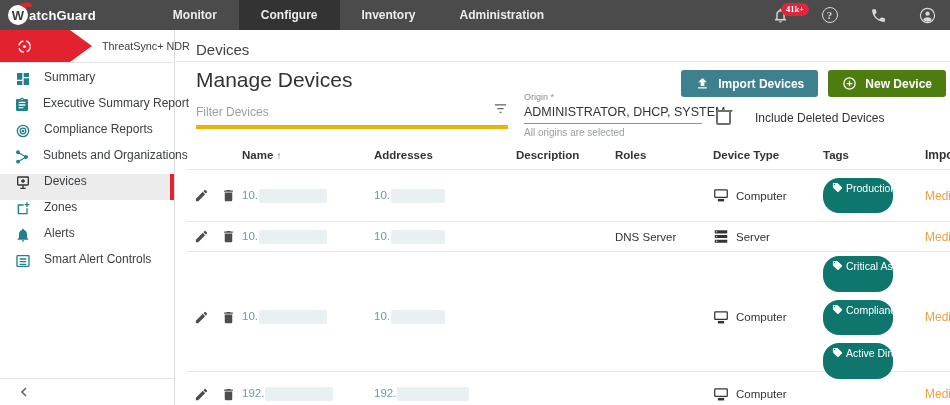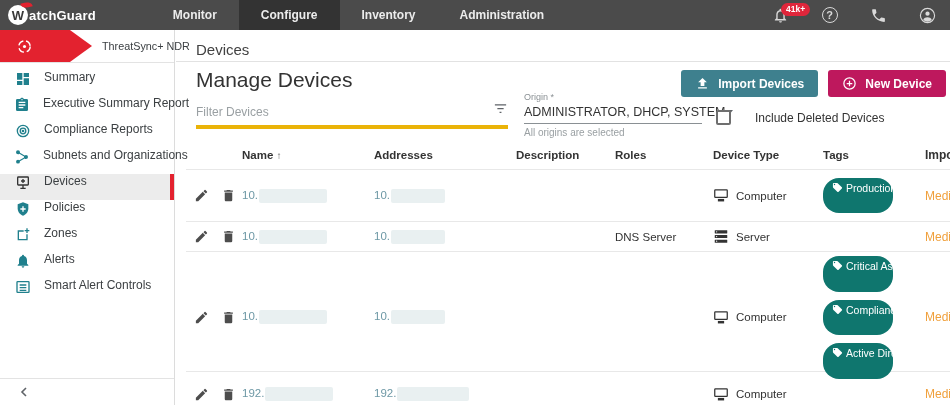--- a/index.html
+++ b/index.html
@@ -8,21 +8,21 @@
 
   
   .topbar { position:absolute; top:0; left:0; width:950px; height:30px; background:#4b4b4b; display:flex; align-items:center; z-index:30; }
   .logo { display:flex; align-items:center; margin-left:8px; position:relative; cursor:pointer; }
   .logo-circle { width:20px; height:20px; background:#fff; border-radius:50%; display:flex; align-items:center; justify-content:center; font-weight:bold; font-size:13px; color:#3a3a3a; }
   .logo-flame { position:absolute; top:-3px; left:13px; width:11px; height:6px; background:#e3222f; border-radius:0 80% 0 80%; transform:rotate(-18deg); }
   .logo-rest { color:#fff; font-weight:bold; font-size:13px; letter-spacing:.2px; margin-left:1px; }
   .topnav { display:flex; margin-left:55px; height:30px; }
   .topnav-item { padding:0 22px; line-height:30px; font-size:12px; font-weight:600; color:#ececec; cursor:pointer; }
   .topnav-item.active { background:#333333; }
-  .topbar-right { margin-left:auto; display:flex; align-items:center; gap:32px; margin-right:14px; }
+  .topbar-right { margin-left:auto; display:flex; align-items:center; gap:32px; margin-right:14px;font-family:Liberation Serif, serif; }
   .tb-icon { width:17px; height:17px; color:#d9d9d9; cursor:pointer; position:relative; display:flex; align-items:center; justify-content:center; }
   .tb-icon svg { width:17px; height:17px; fill:#d9d9d9; }
   .badge { position:absolute; top:-4px; left:9px; background:#e0263b; color:#fff; font-size:8.5px; font-weight:bold; padding:1.5px 5px; border-radius:8px; white-space:nowrap; }
   .help-circle { width:16px; height:16px; border:1.5px solid #d9d9d9; border-radius:50%; font-size:11px; font-weight:bold; color:#d9d9d9; display:flex; align-items:center; justify-content:center; }
 
   
   .sidebar { position:absolute; top:30px; left:0; width:175px; height:375px; background:#fff; border-right:1px solid #dcdcdc; z-index:20; }
   .sb-header { position:relative; height:33px; border-bottom:1px solid #e3e3e3; }
   .pennant { position:absolute; top:0; left:0; width:92px; height:32px; background:#e3222f; clip-path:polygon(0 0, 76% 0, 100% 50%, 76% 100%, 0 100%); display:flex; align-items:center; cursor:pointer; }
   .pennant svg { width:17px; height:17px; margin-left:16px; }
@@ -40,21 +40,21 @@
 
   
   .main { position:absolute; top:30px; left:176px; width:774px; height:375px; background:#fff; overflow:hidden; }
   .page-title { position:absolute; top:11px; left:20px; font-size:15px; font-weight:500; color:#424242; }
   .title-divider { position:absolute; top:31px; left:0; width:774px; border-bottom:1px solid #e2e2e2; }
   .page-heading { position:absolute; top:38px; left:20px; font-size:21px; font-weight:500; color:#333; }
   .actions { position:absolute; top:40px; right:4px; display:flex; gap:10px; }
   .btn { height:27px; display:flex; align-items:center; gap:8px; padding:0 14px; border:none; border-radius:3px; color:#fff; font-size:12px; font-weight:600; font-family:"Liberation Sans",sans-serif; cursor:pointer; }
   .btn svg { width:15px; height:15px; fill:#fff; }
   .btn-import { background:#3e808e; }
-  .btn-new { background:#be185d; }
+  .btn-new { background:#4d7c0f; }
   .btn-new svg { fill:none; stroke:#fff; stroke-width:2; }
 
   
   .filter-wrap { position:absolute; top:71px; left:20px; width:312px; border-bottom:4px solid #eab308; display:flex; align-items:flex-start; }
   .filter-input { flex:1; border:none; outline:none; background:transparent; font-size:12px; color:#333; padding:4px 0 6px 0; font-family:"Liberation Sans",sans-serif; }
   .filter-input::placeholder { color:#9aa0a3; }
   .funnel { width:15px; height:15px; margin-bottom:3px; fill:#5f6368; cursor:pointer; }
   .origin { position:absolute; top:62px; left:348px; width:178px; cursor:pointer; }
   .origin-label { font-size:9px; color:#8a9094; }
   .origin-row { display:flex; align-items:center; justify-content:space-between; border-bottom:1px solid #8a9094; padding:3px 2px 4px 0; }
@@ -177,29 +177,20 @@
       <span class="sb-ic">
           <svg viewBox="0 0 24 24" fill="none" stroke="currentColor" stroke-width="2">
             <rect x="4" y="3" width="16" height="12" rx="1"></rect>
             <path d="M12 6v6M9 9h6M12 15v4M8 20h8"></path>
           </svg>
         </span>
       <span class="sb-label">Devices</span>
     </div>
     <div class="sb-item">
       <span class="sb-ic">
-          <svg viewBox="0 0 24 24" fill="currentColor">
-            <path d="M12 2l8 3v6c0 5.25-3.4 9.74-8 11-4.6-1.26-8-5.75-8-11V5z"></path>
-            <path d="M12 8v8M8 12h8" stroke="#fff" stroke-width="2"></path>
-          </svg>
-        </span>
-      <span class="sb-label">Policies</span>
-    </div>
-    <div class="sb-item">
-      <span class="sb-ic">
           <svg viewBox="0 0 24 24" fill="none" stroke="currentColor" stroke-width="2">
             <path d="M13 6H5v13h13v-8"></path>
             <path d="M18 2v7M14.5 5.5h7"></path>
           </svg>
         </span>
       <span class="sb-label">Zones</span>
     </div>
     <div class="sb-item">
       <span class="sb-ic">
           <svg viewBox="0 0 24 24" fill="currentColor">

